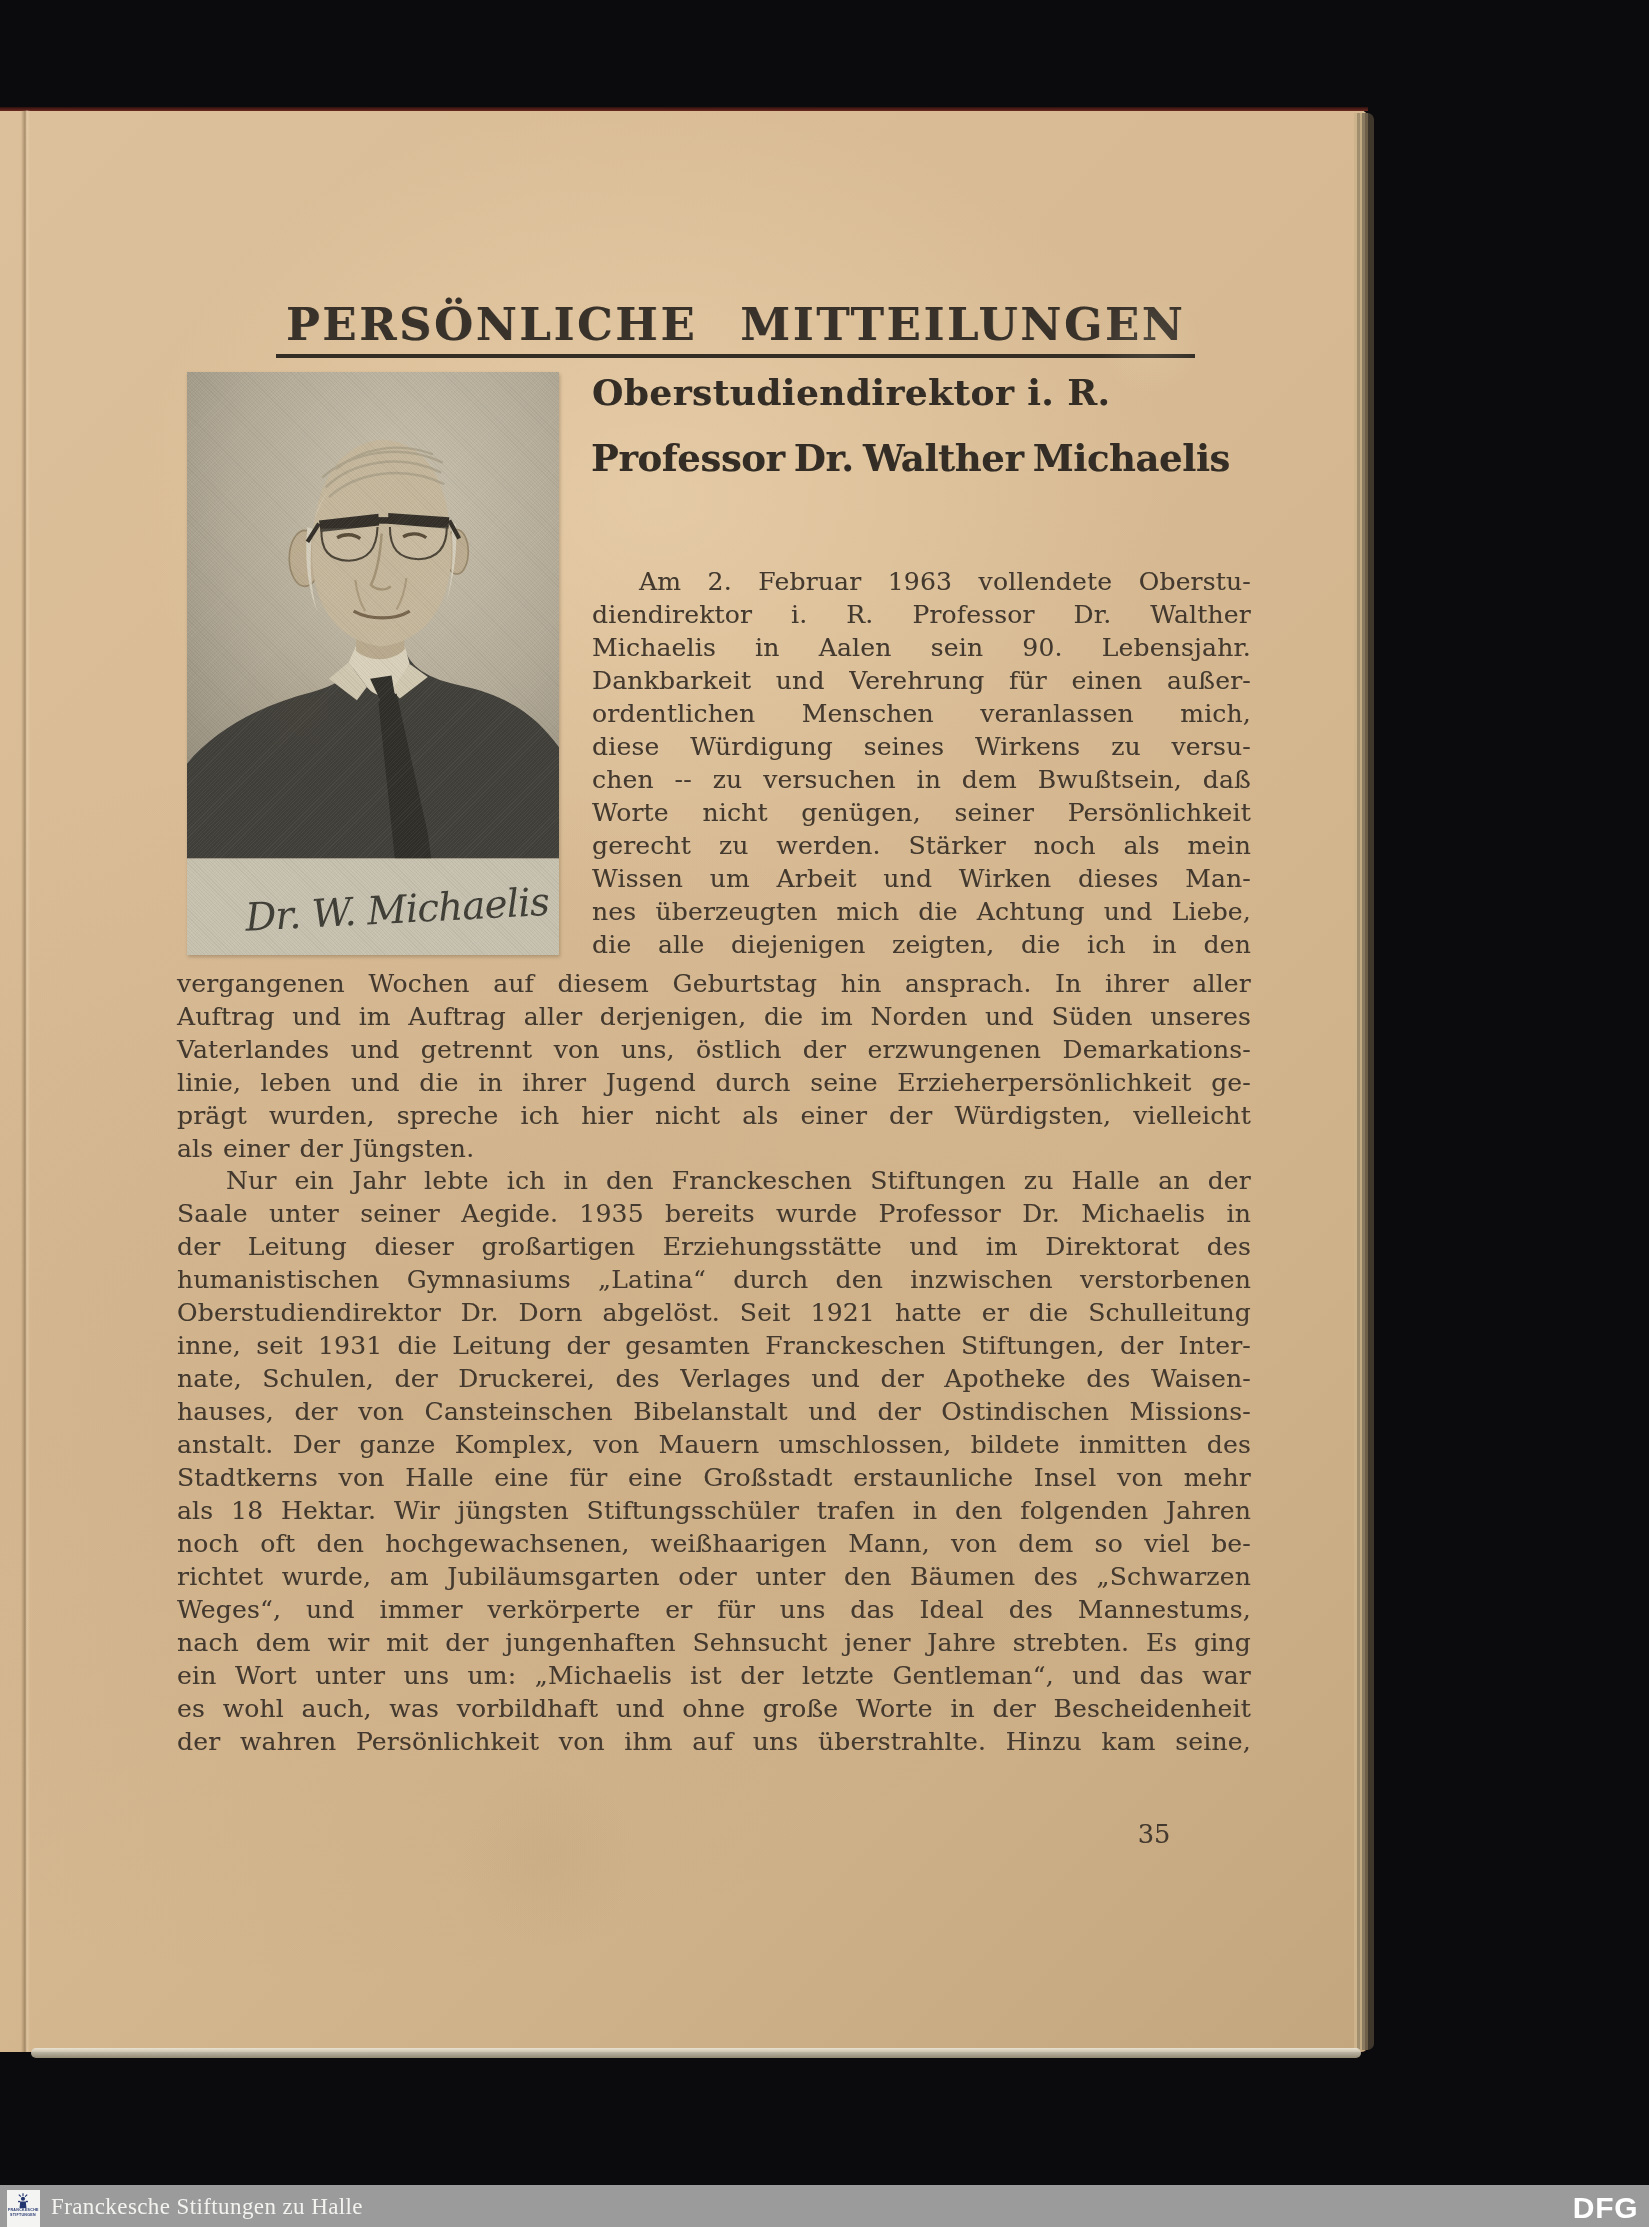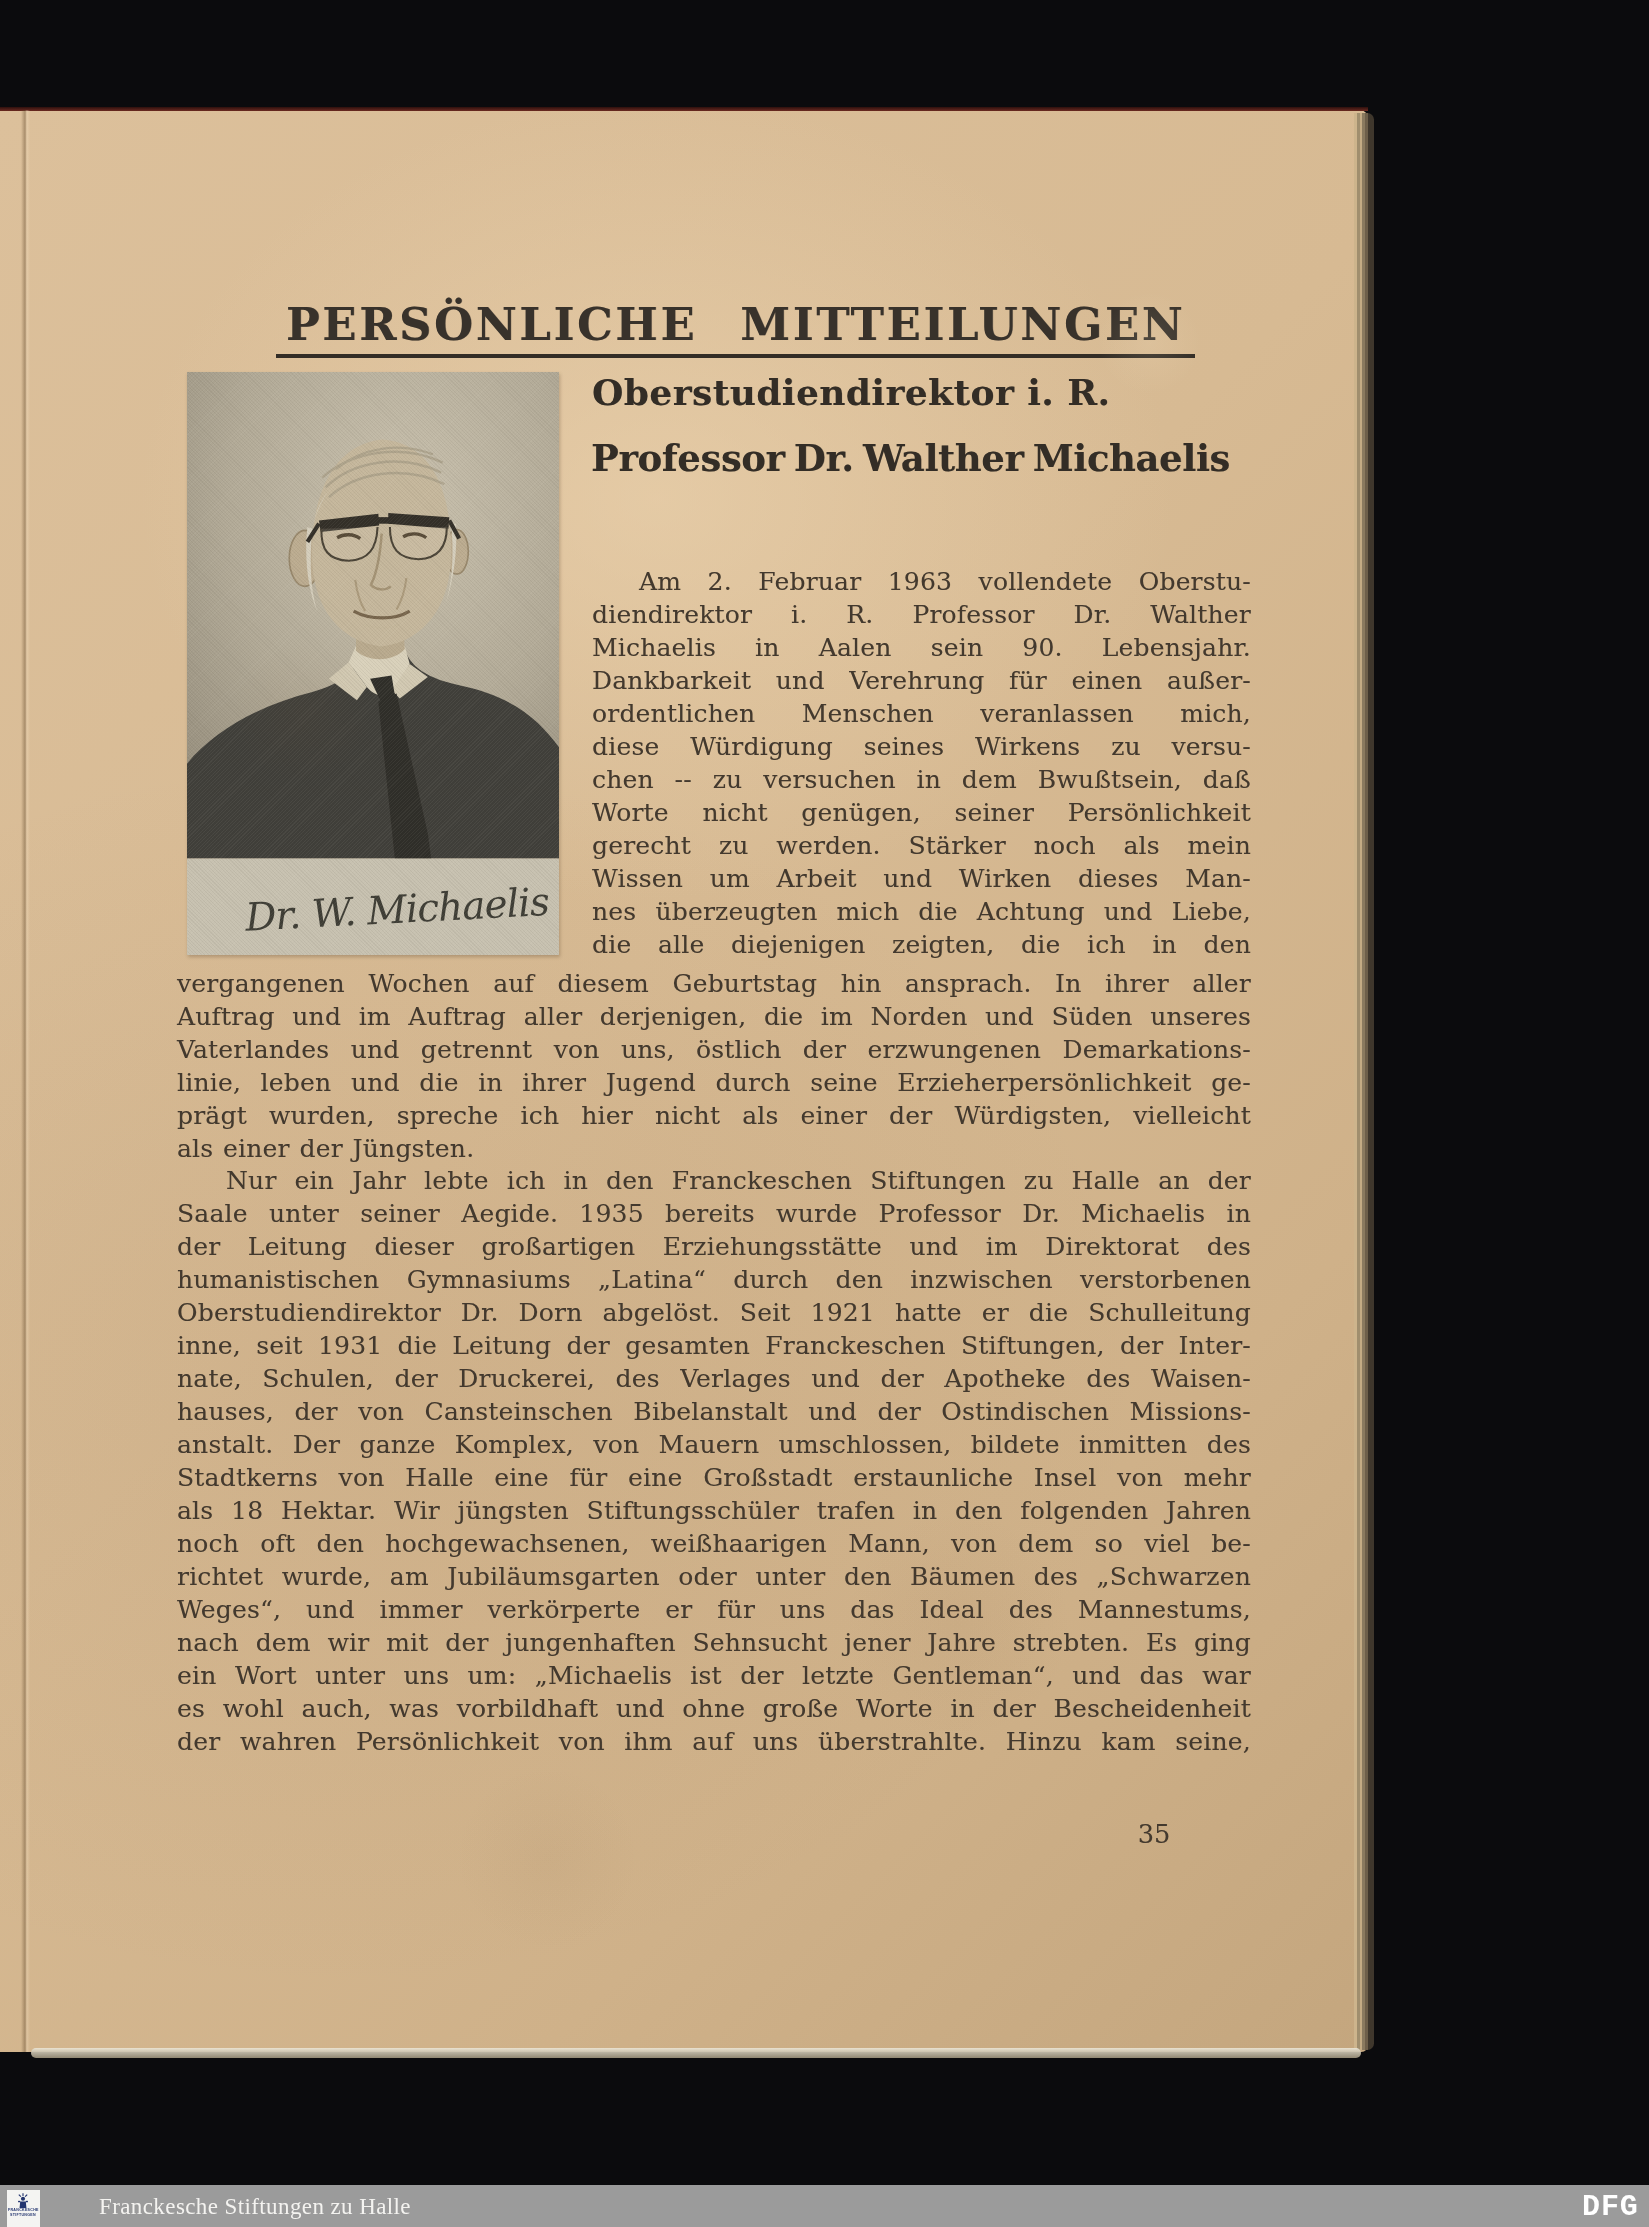--- a/index.html
+++ b/index.html
@@ -114,25 +114,24 @@
   .logo-box svg{width:14px;height:15.7px;display:block;}
   .logo-box .logo-line{
     font-family:"Liberation Sans", sans-serif;font-size:5px;line-height:5px;
     color:#23356f;transform:scale(.72);transform-origin:center top;white-space:nowrap;
     font-weight:bold;letter-spacing:0.4px;
   }
   .library-name{
     position:absolute;left:51px;top:0;height:42px;line-height:44px;
     font-family:"Liberation Serif", serif;font-size:23px;color:#f4f3f0;
     letter-spacing:0.4px;
-    margin-left:48px;
   }
   .dfg{
     position:absolute;right:11.5px;top:5px;height:37px;line-height:35px;
-    font-family:Liberation Mono, monospace;font-weight:800;font-size:30px;
+    font-family:Liberation Sans, sans-serif;font-weight:800;font-size:30px;
     color:#ffffff;letter-spacing:0.8px;
   }
 </style>
 </head>
 <body>
 
 <div class="page">
   <div class="crease"></div>
 
   <h1 class="title">PERSÖNLICHE MITTEILUNGEN</h1>

